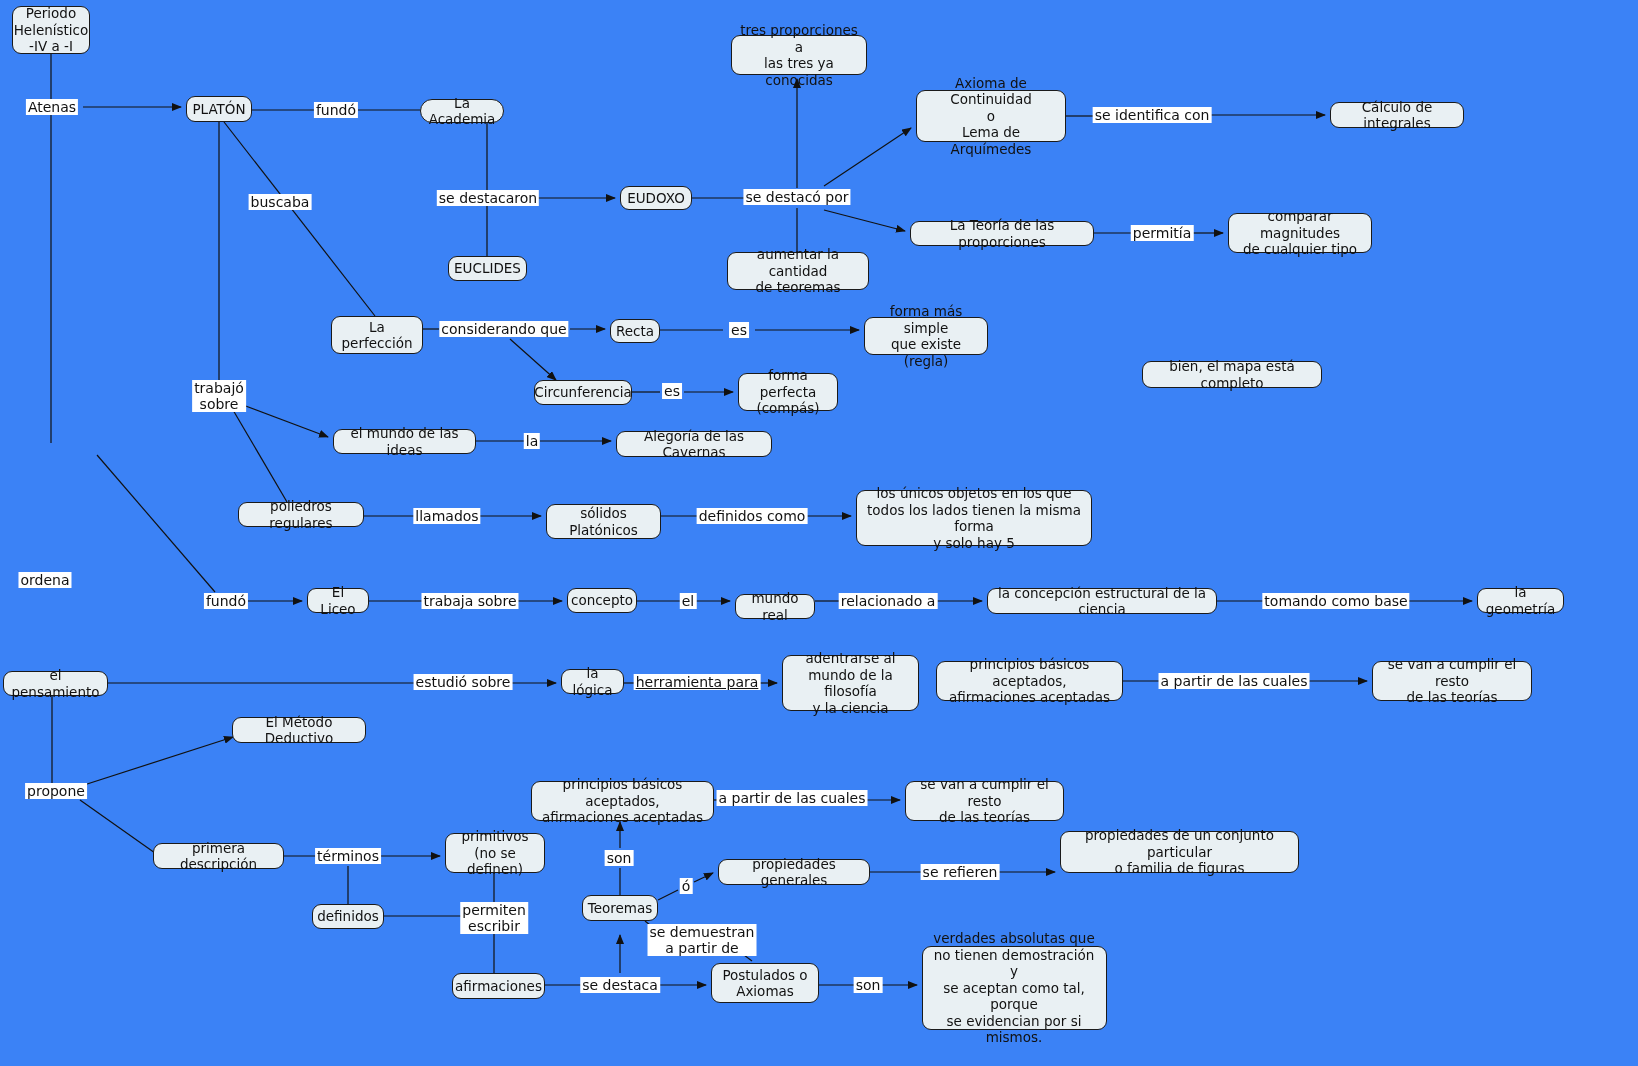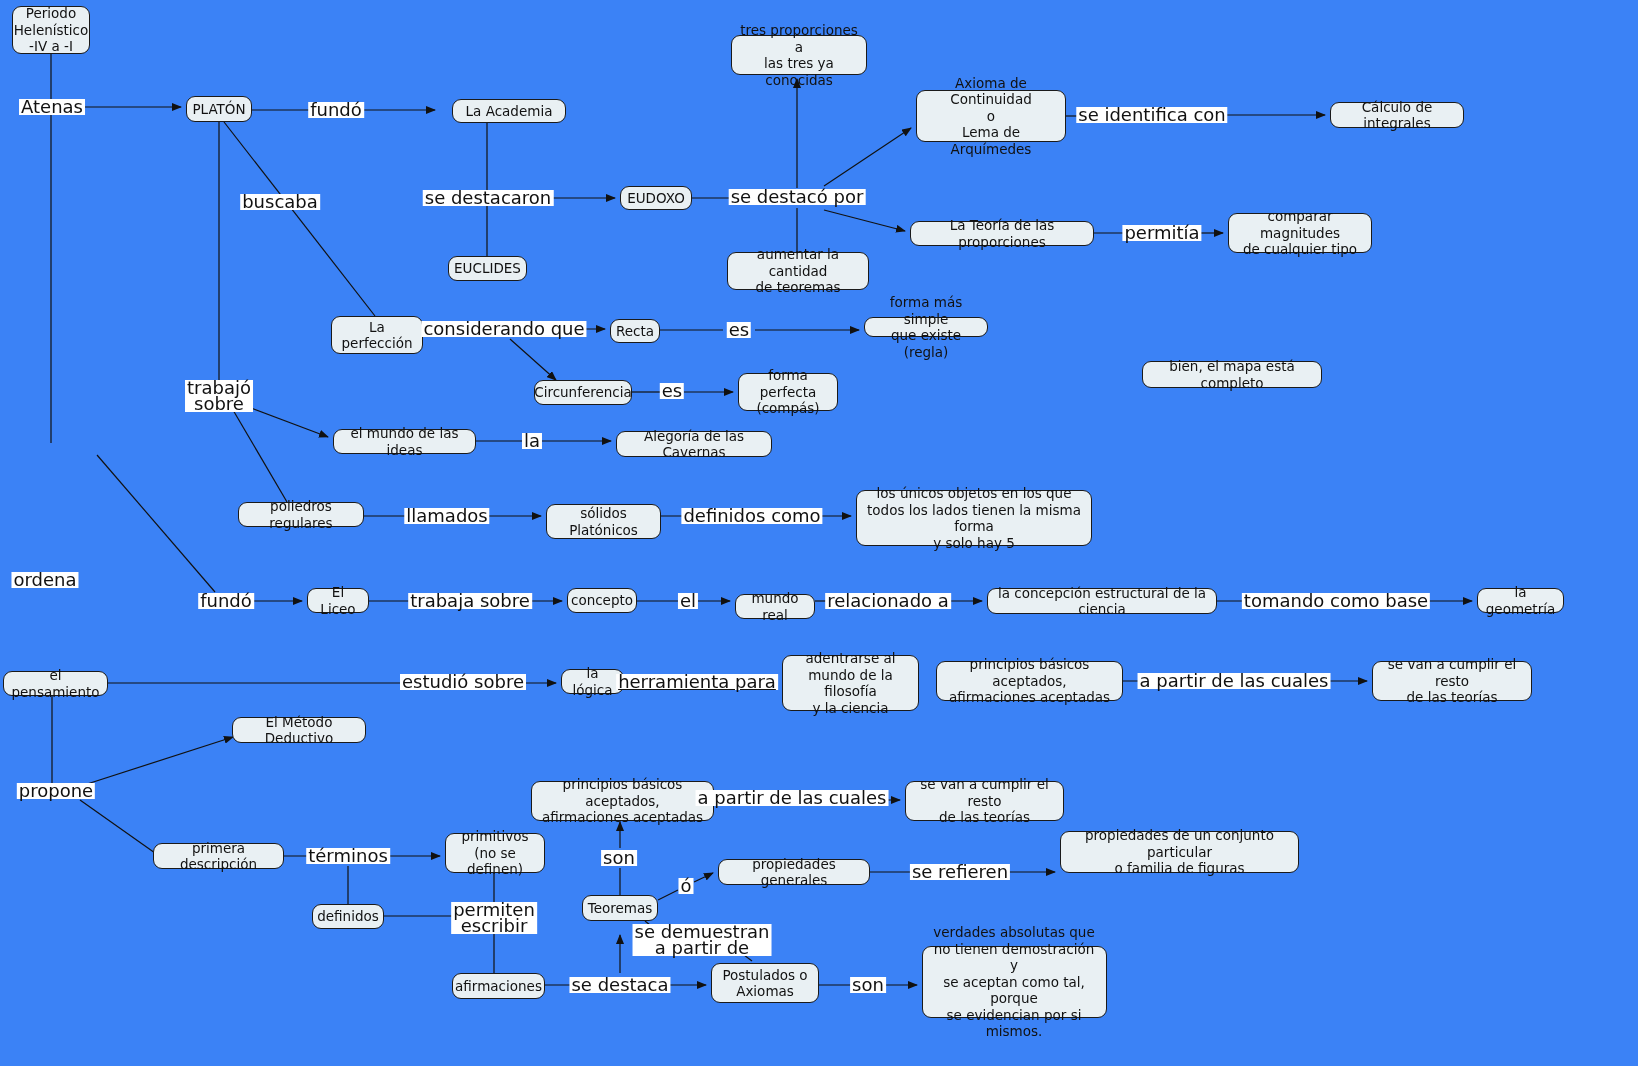--- a/index.html
+++ b/index.html
@@ -19,21 +19,21 @@
     text-align:center;
     display:flex;
     align-items:center;
     justify-content:center;
     padding:3px 8px;
     white-space:pre-line;
     box-shadow:0 0 0 0 rgba(0,0,0,0);
   }
   .lbl{
     position:absolute;
-    font-size:18px;
+    font-size:14px;
     line-height:16px;
     color:#111;
     background:#fff;
     white-space:pre-line;
     text-align:center;
     padding:0 2px;
     transform:translate(-50%,-50%);
   }
 </style>
 </head>
@@ -119,37 +119,37 @@
         <path d="M803,985 L855,985" fill="none" stroke="#111111" stroke-width="1.2"></path>
         <path d="M882,985 L917,985" fill="none" stroke="#111111" stroke-width="1.2" marker-end="url(#ah)"></path>
         <path d="M620,973 L620,935" fill="none" stroke="#111111" stroke-width="1.2" marker-end="url(#ah)"></path>
       </g>
   </svg>
   <div id="node-layer">
       <div class="node" style="left: 12px; top: 6px; width: 78px; height: 48px;">Periodo
 Helenístico
 -IV a -I</div>
       <div class="node" style="left: 186px; top: 96px; width: 66px; height: 26px;">PLATÓN</div>
-      <div class="node" style="left: 452px; top: 99px; width: 114px; height: 24px;">La Academia</div>
+      <div class="node" style="left: 420px; top: 99px; width: 84px; height: 24px; border-radius: 12px;">La Academia</div>
       <div class="node" style="left: 731px; top: 35px; width: 136px; height: 40px;">tres proporciones a
 las tres ya conocidas</div>
       <div class="node" style="left: 916px; top: 90px; width: 150px; height: 52px;">Axioma de Continuidad
 o
 Lema de Arquímedes</div>
       <div class="node" style="left: 1330px; top: 102px; width: 134px; height: 26px;">Cálculo de integrales</div>
       <div class="node" style="left: 620px; top: 186px; width: 72px; height: 24px;">EUDOXO</div>
       <div class="node" style="left: 448px; top: 256px; width: 79px; height: 25px;">EUCLIDES</div>
       <div class="node" style="left: 910px; top: 221px; width: 184px; height: 25px;">La Teoría de las proporciones</div>
       <div class="node" style="left: 1228px; top: 213px; width: 144px; height: 40px;">comparar magnitudes
 de cualquier tipo</div>
       <div class="node" style="left: 727px; top: 252px; width: 142px; height: 38px;">aumentar la cantidad
 de teoremas</div>
       <div class="node" style="left: 331px; top: 316px; width: 92px; height: 38px;">La perfección</div>
       <div class="node" style="left: 610px; top: 319px; width: 50px; height: 24px;">Recta</div>
-      <div class="node" style="left: 864px; top: 317px; width: 124px; height: 20px;">forma más simple
+      <div class="node" style="left: 864px; top: 317px; width: 124px; height: 38px;">forma más simple
 que existe (regla)</div>
       <div class="node" style="left: 534px; top: 380px; width: 98px; height: 25px;">Circunferencia</div>
       <div class="node" style="left: 738px; top: 373px; width: 100px; height: 38px;">forma perfecta
 (compás)</div>
       <div class="node" style="left: 1142px; top: 361px; width: 180px; height: 27px;">bien, el mapa está completo</div>
       <div class="node" style="left: 333px; top: 429px; width: 143px; height: 25px;">el mundo de las ideas</div>
       <div class="node" style="left: 616px; top: 431px; width: 156px; height: 26px;">Alegoría de las Cavernas</div>
       <div class="node" style="left: 238px; top: 502px; width: 126px; height: 25px;">poliedros regulares</div>
       <div class="node" style="left: 546px; top: 504px; width: 115px; height: 35px;">sólidos Platónicos</div>
       <div class="node" style="left: 856px; top: 490px; width: 236px; height: 56px;">los únicos objetos en los que
@@ -178,21 +178,21 @@
       <div class="node" style="left: 445px; top: 833px; width: 100px; height: 40px;">primitivos
 (no se definen)</div>
       <div class="node" style="left: 718px; top: 859px; width: 152px; height: 26px;">propiedades generales</div>
       <div class="node" style="left: 1060px; top: 831px; width: 239px; height: 42px;">propiedades de un conjunto particular
 o familia de figuras</div>
       <div class="node" style="left: 582px; top: 895px; width: 76px; height: 26px;">Teoremas</div>
       <div class="node" style="left: 312px; top: 904px; width: 72px; height: 25px;">definidos</div>
       <div class="node" style="left: 452px; top: 973px; width: 93px; height: 26px;">afirmaciones</div>
       <div class="node" style="left: 711px; top: 963px; width: 108px; height: 40px;">Postulados o
 Axiomas</div>
-      <div class="node" style="left: 922px; top: 946px; width: 185px; height: 72px; padding-left: 7px;">verdades absolutas que
+      <div class="node" style="left: 922px; top: 946px; width: 185px; height: 84px; padding-left: 7px;">verdades absolutas que
 no tienen demostración y
 se aceptan como tal, porque
 se evidencian por si mismos.</div>
     </div>
   <div id="label-layer">
       <div class="lbl" style="left: 52px; top: 107px;">Atenas</div>
       <div class="lbl" style="left: 336px; top: 110px;">fundó</div>
       <div class="lbl" style="left: 488px; top: 198px;">se destacaron</div>
       <div class="lbl" style="left: 797px; top: 197px;">se destacó por</div>
       <div class="lbl" style="left: 1152px; top: 115px;">se identifica con</div>

